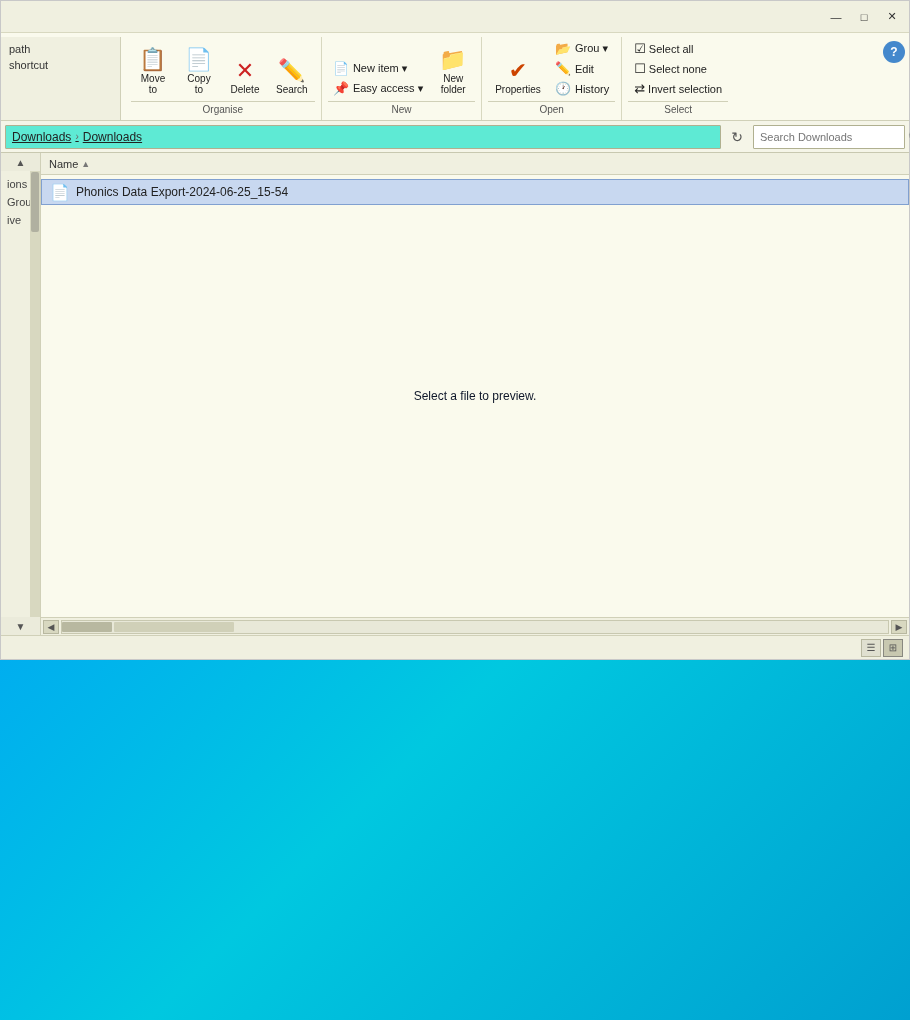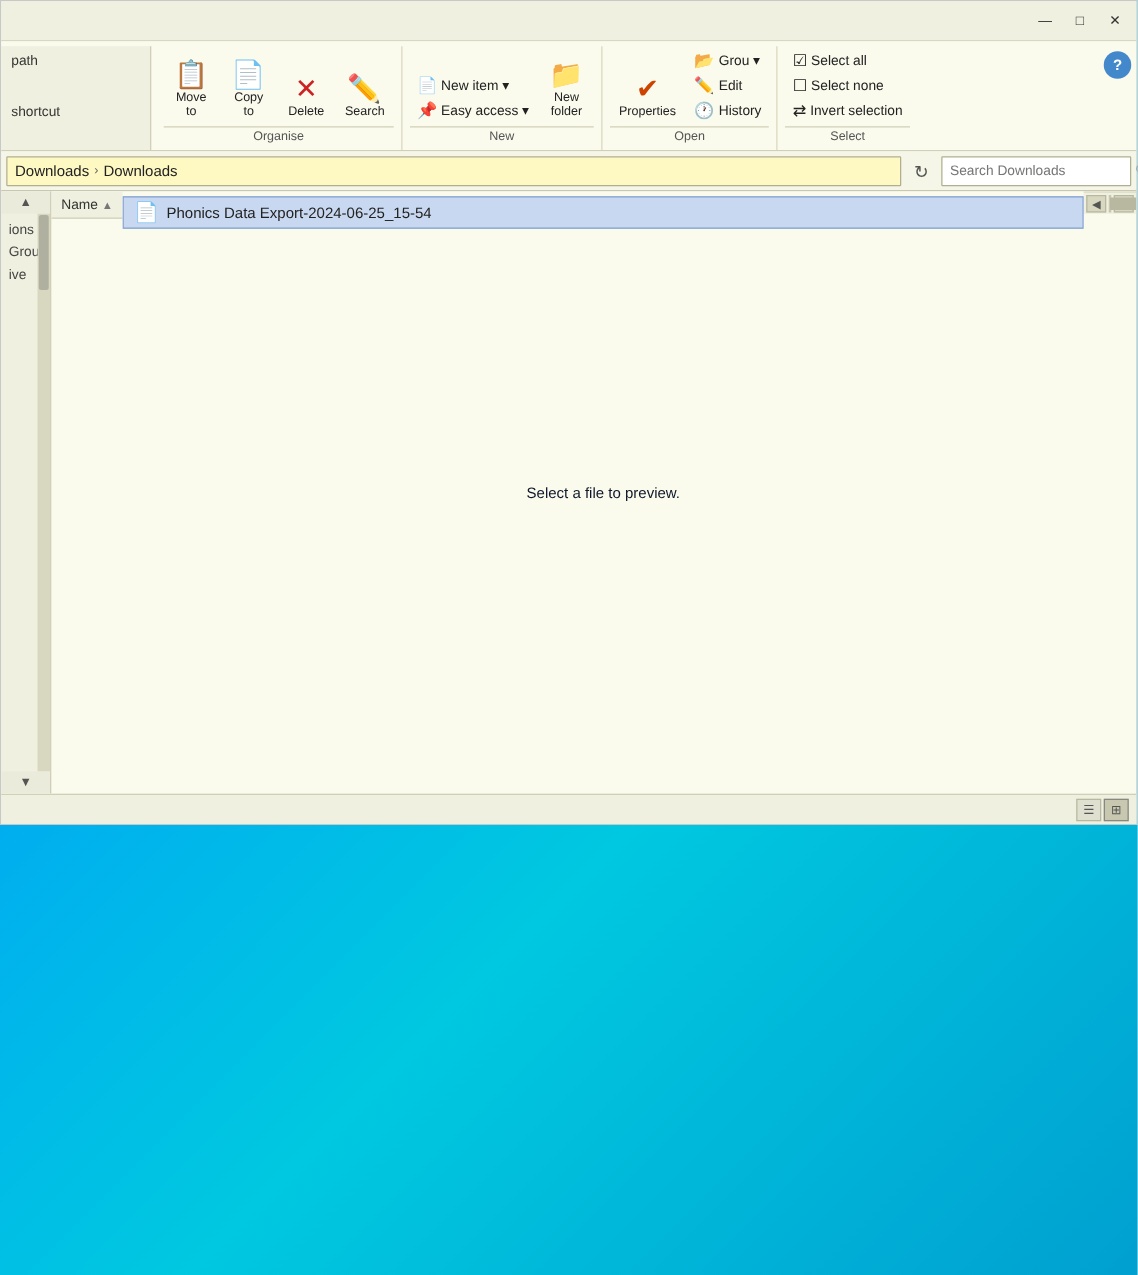--- a/index.html
+++ b/index.html
@@ -130,27 +130,28 @@
       border-bottom: 1px solid #C8C8B0;
       padding: 0 4px;
       gap: 4px;
       flex-shrink: 0;
     }
     .address-path {
       flex: 1;
       display: flex;
       align-items: center;
       height: 24px;
-      background: #fef9c3;
+      background: #5eead4;
       border: 1px solid #B0B090;
       padding: 0 6px;
       font-size: 12px;
       color: #222;
       gap: 4px;
       border-radius: 1px;
+      text-decoration: underline;
     }
     .path-arrow { color: #666; font-size: 10px; }
     .address-refresh {
       width: 24px;
       height: 24px;
       display: flex;
       align-items: center;
       justify-content: center;
       cursor: pointer;
       border: 1px solid transparent;
@@ -242,21 +243,21 @@
       height: 60px;
       background: #B0B0A0;
       margin: 1px auto;
       border-radius: 2px;
     }
 
     
     .file-area {
       flex: 1;
       display: flex;
-      flex-direction: row;
+      flex-direction: column;
       overflow: hidden;
       background: #FAFAED;
     }
     .file-header {
       display: flex;
       align-items: center;
       height: 22px;
       background: #F0F0E0;
       border-bottom: 1px solid #D0D0B8;
       padding: 0 8px;
@@ -404,21 +405,20 @@
     .move-icon { color: #888; }
 
     .ribbon-main { display: flex; }
     .quick-access {
       width: 120px;
       background: #F0F0E0;
       border-right: 1px solid #D0D0B8;
       display: flex;
       flex-direction: column;
       padding: 4px 0;
-      gap: 25px;
     }
     .quick-access-item {
       font-size: 11px;
       color: #333;
       padding: 2px 8px;
       cursor: pointer;
       white-space: nowrap;
       overflow: hidden;
       text-overflow: ellipsis;
     }

